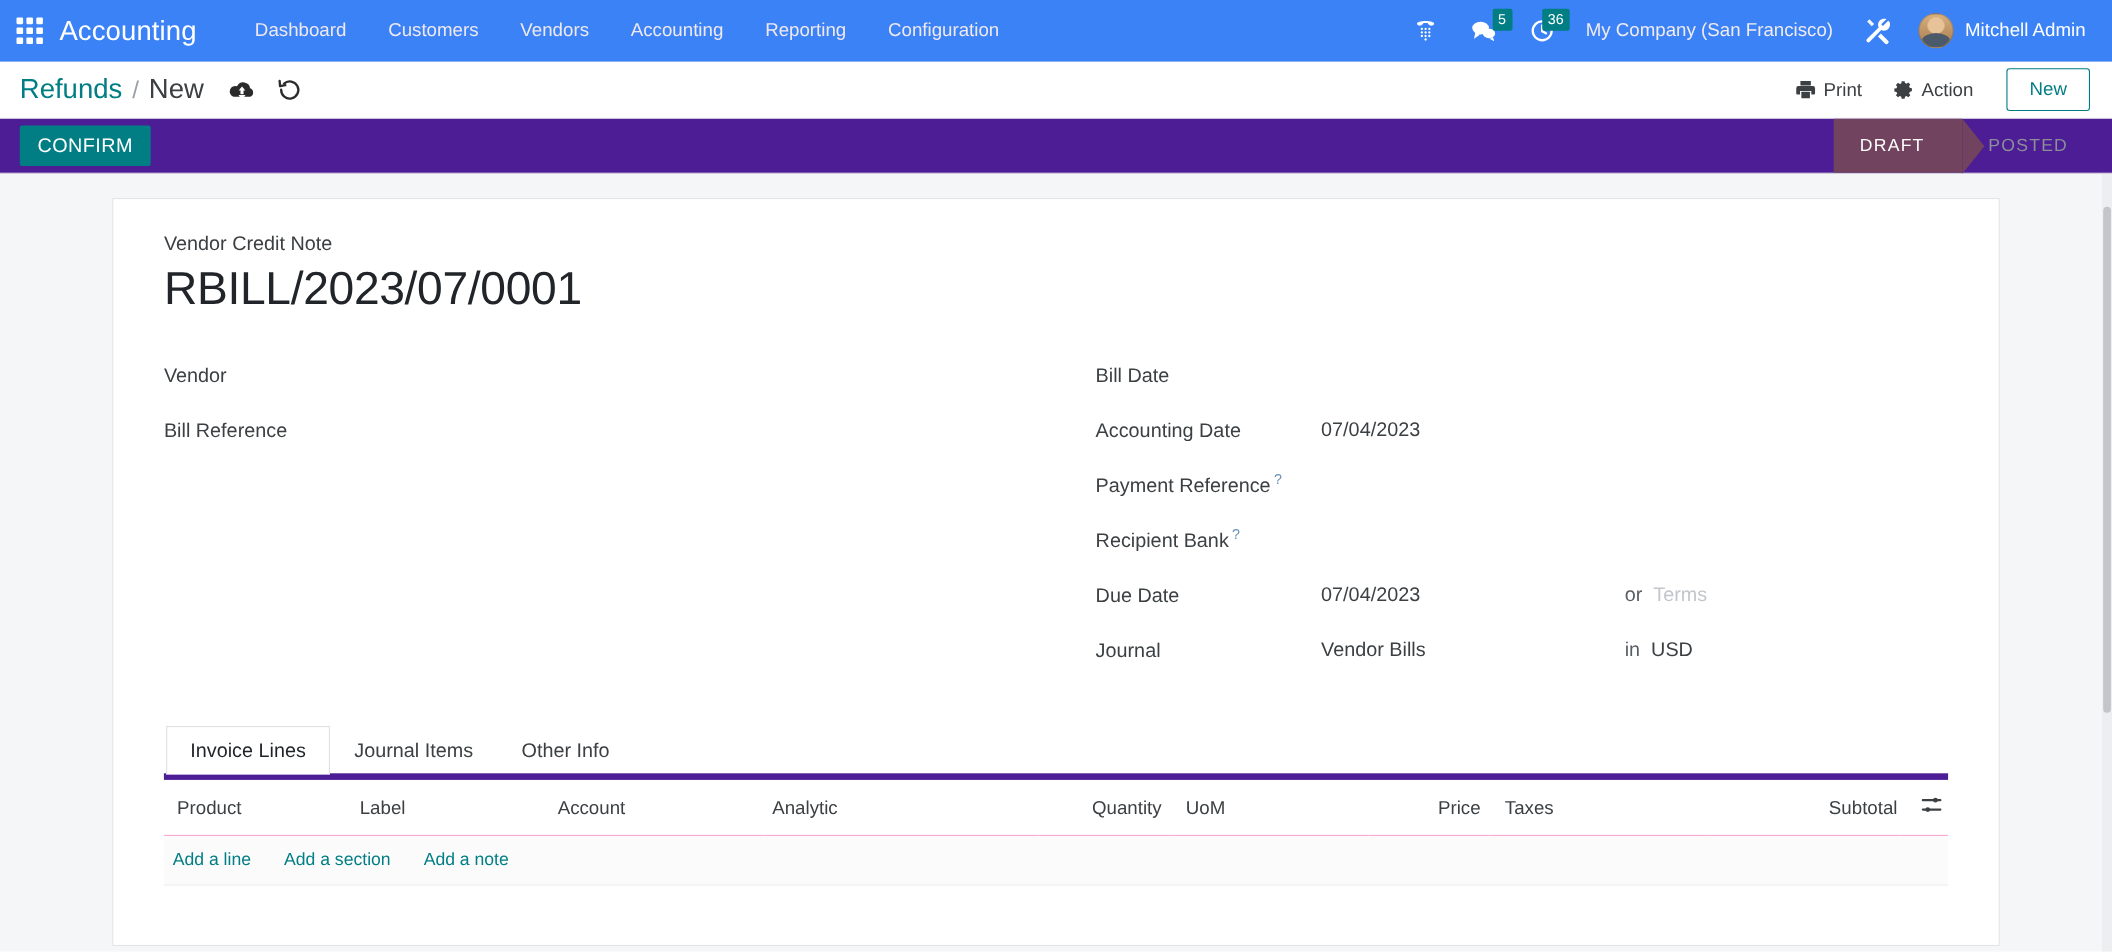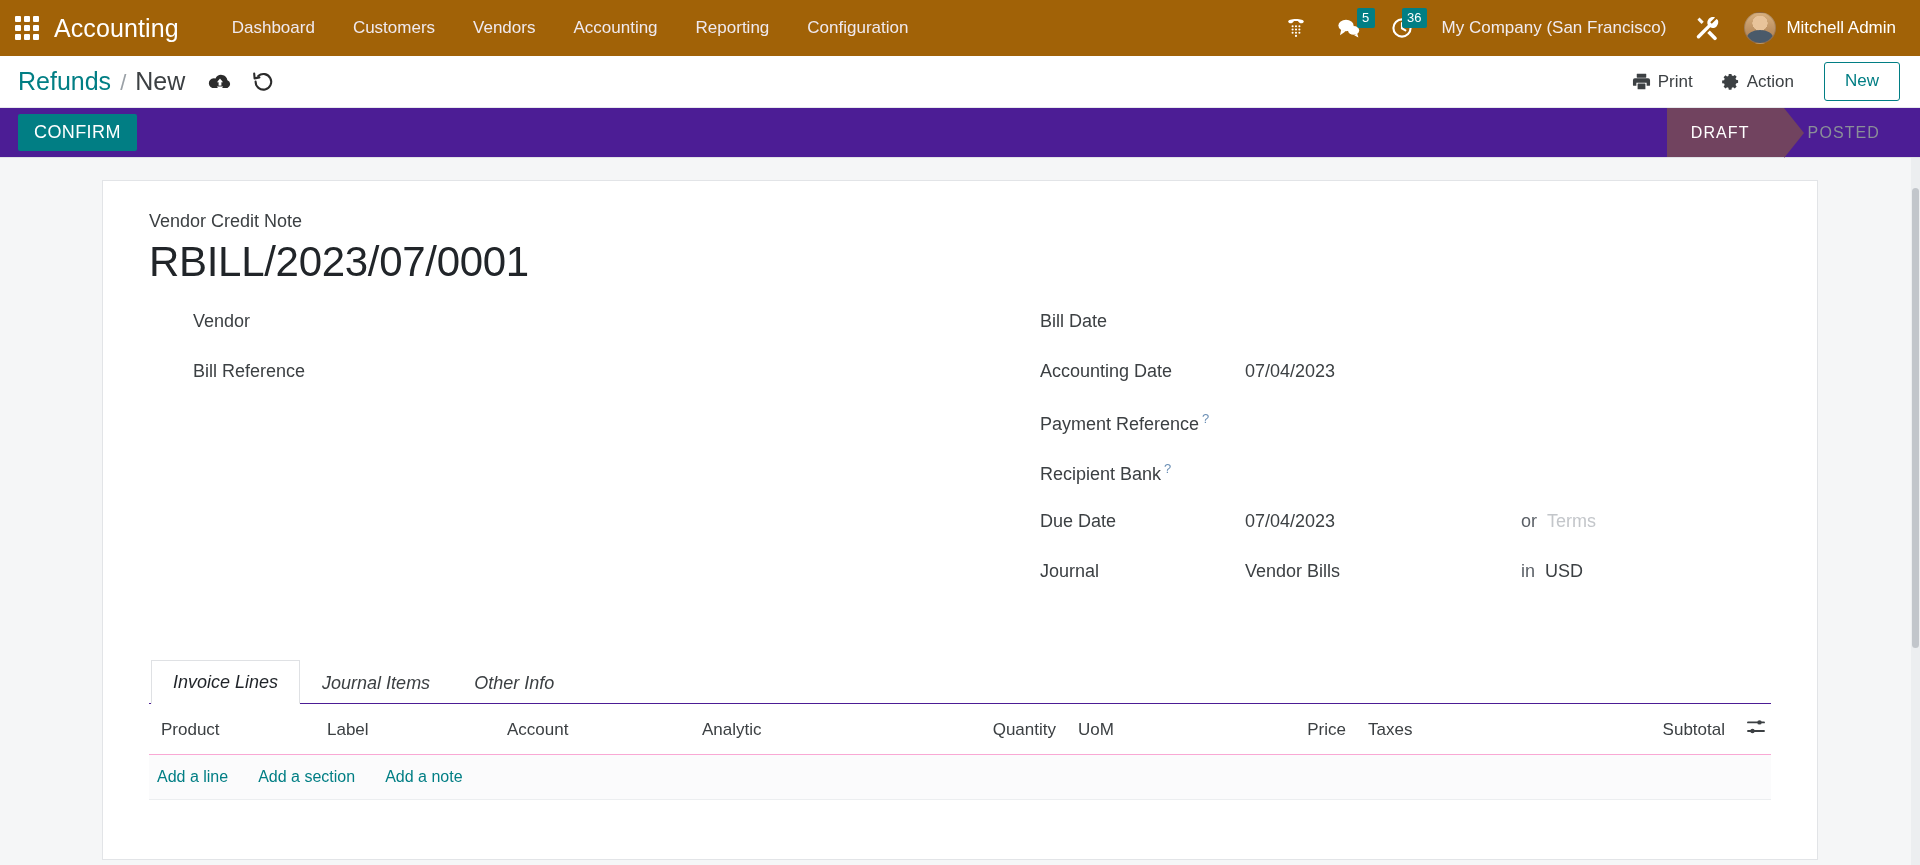--- a/index.html
+++ b/index.html
@@ -9,21 +9,21 @@
     width: 1920px; height: 865px;
     overflow: hidden;
     font-family: "Liberation Sans", sans-serif;
     background: #ffffff;
     color: #374151;
   }
 
   
   .navbar {
     height: 56px;
-    background: #a16207;
+    background: #3b82f6;
     display: flex;
     align-items: center;
     padding: 0 18px 0 10px;
     color: #ffffff;
     position: relative;
   }
   .apps-grid {
     width: 34px; height: 34px;
     display: grid;
     grid-template-columns: repeat(3, 6px);
@@ -228,24 +228,23 @@
     margin: 4px 0 26px 0;
     line-height: 1.12;
   }
 
   .form-cols { display: flex; gap: 0; }
   .form-col { width: 50%; }
   .form-col.right { padding-left: 36px; }
 
   .f-row {
     display: flex;
-    align-items: flex-start;
+    align-items: flex-end;
     min-height: 41px;
     margin-bottom: 9px;
-    margin-left: 44px;
   }
   .f-label {
     font-size: 18px;
     color: #3c4043;
     width: 205px;
     flex: 0 0 205px;
     white-space: nowrap;
   }
   .f-help {
     color: #6b8fb5;
@@ -264,24 +263,23 @@
   .f-value.empty { min-width: 240px; }
   .f-inline { font-size: 18px; color: #5a5f66; margin: 0 10px 0 6px; }
   .f-placeholder { font-size: 18px; color: #c3c6ca; cursor: text; }
   .f-mid { display: flex; align-items: baseline; flex: 1; }
   .f-value-wide { width: 270px; }
 
   
   .notebook { margin-top: 48px; }
   .tabs {
     display: flex;
-    align-items: flex-end;
-    border-bottom: 1px solid #4c1d95;
+    align-items: flex-start;
+    border-bottom: 6px solid #4c1d95;
     padding-left: 2px;
-    font-style: italic;
   }
   .tab {
     font-size: 18px;
     color: #3c4043;
     padding: 11px 21px 10px;
     border: 1px solid transparent;
     border-bottom: none;
     cursor: pointer;
     background: transparent;
     position: relative;

